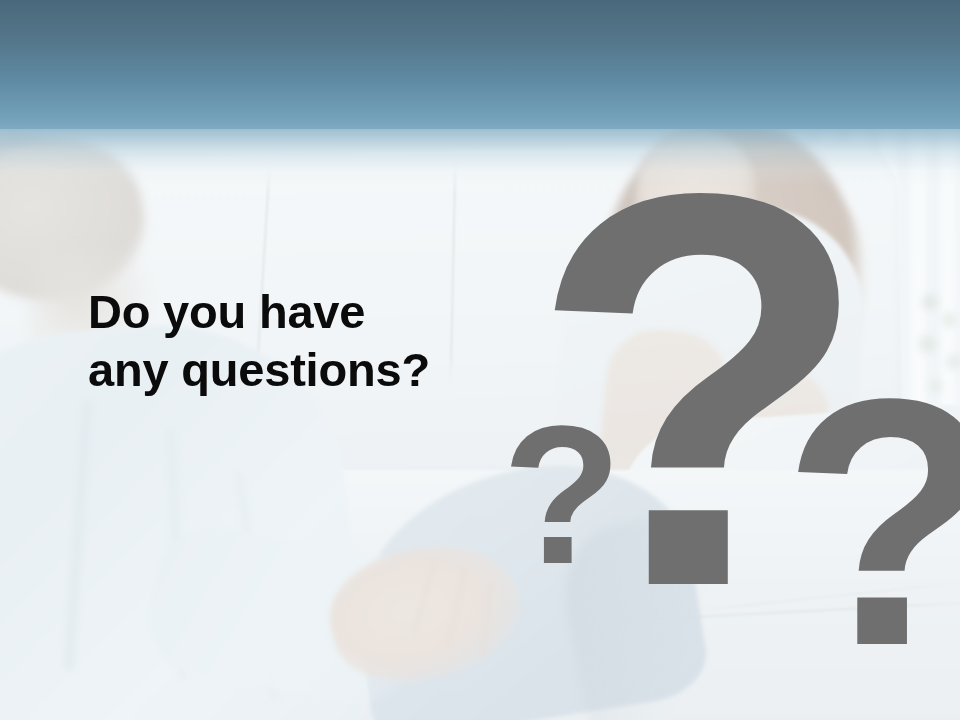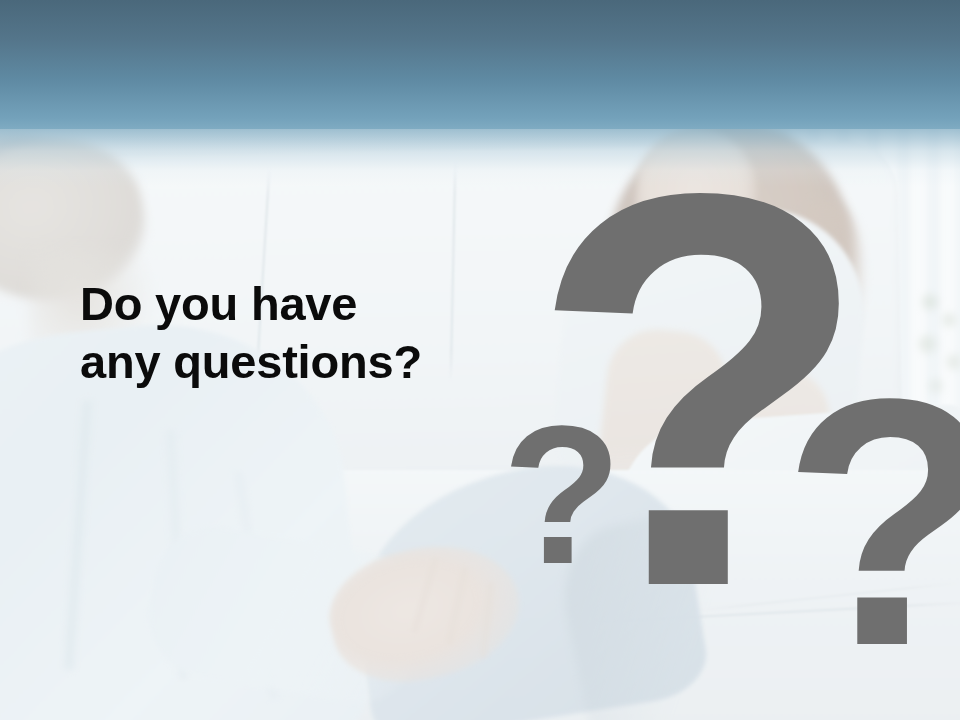--- a/index.html
+++ b/index.html
@@ -282,21 +282,21 @@
   .qmark.big   { left: 529px; top: 110px;  font-size: 560px; }
   .qmark.right { left: 782px; top: 346px;  font-size: 352px; }
   .qmark.small { left: 502px; top: 398px;  font-size: 196px; }
 
   
   .headline {
     position: absolute;
     left: 80px;
     top: 275px;
     width: 470px;
-    margin: 0;
+    margin: 8px;
     font-family: "Liberation Sans", sans-serif;
     font-weight: bold;
     font-size: 47px;
     line-height: 1.23;
     letter-spacing: -0.2px;
     color: #0b0b0b;
     white-space: pre-line;
   }
 </style>
 </head>

